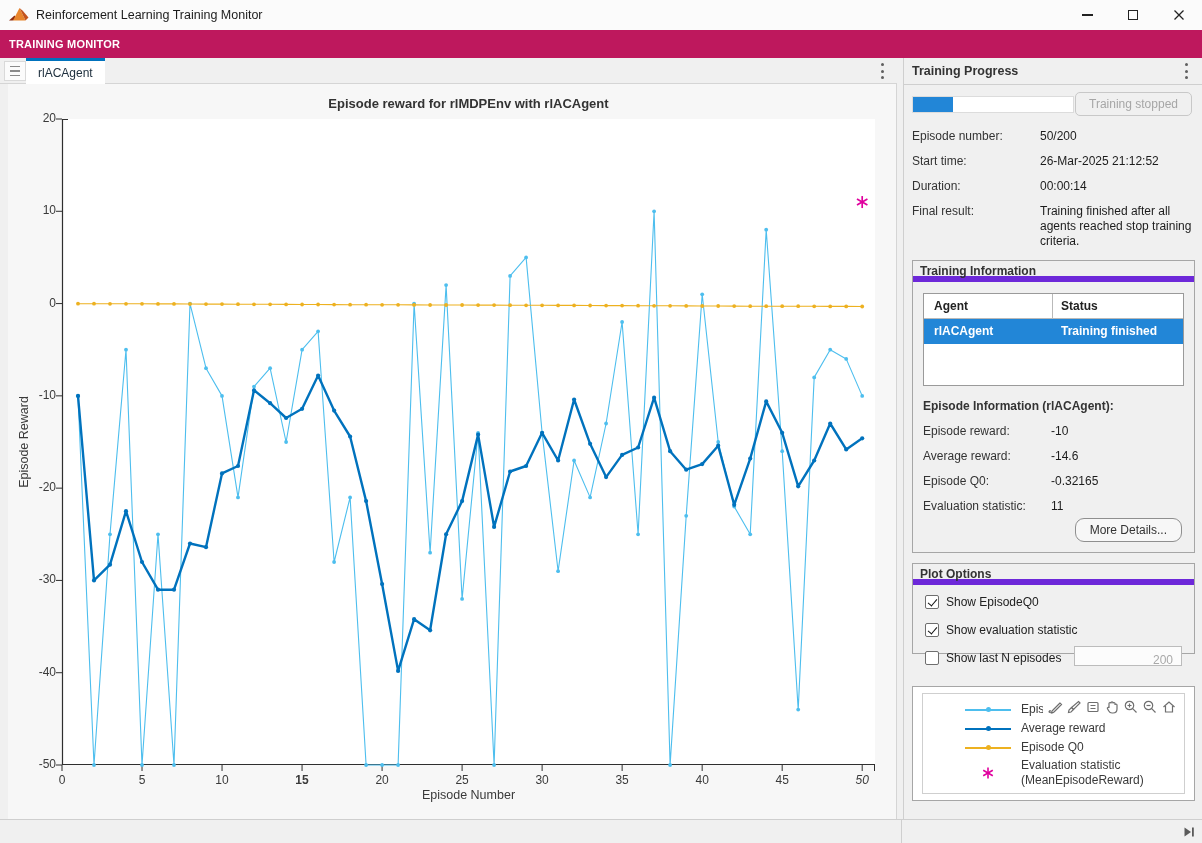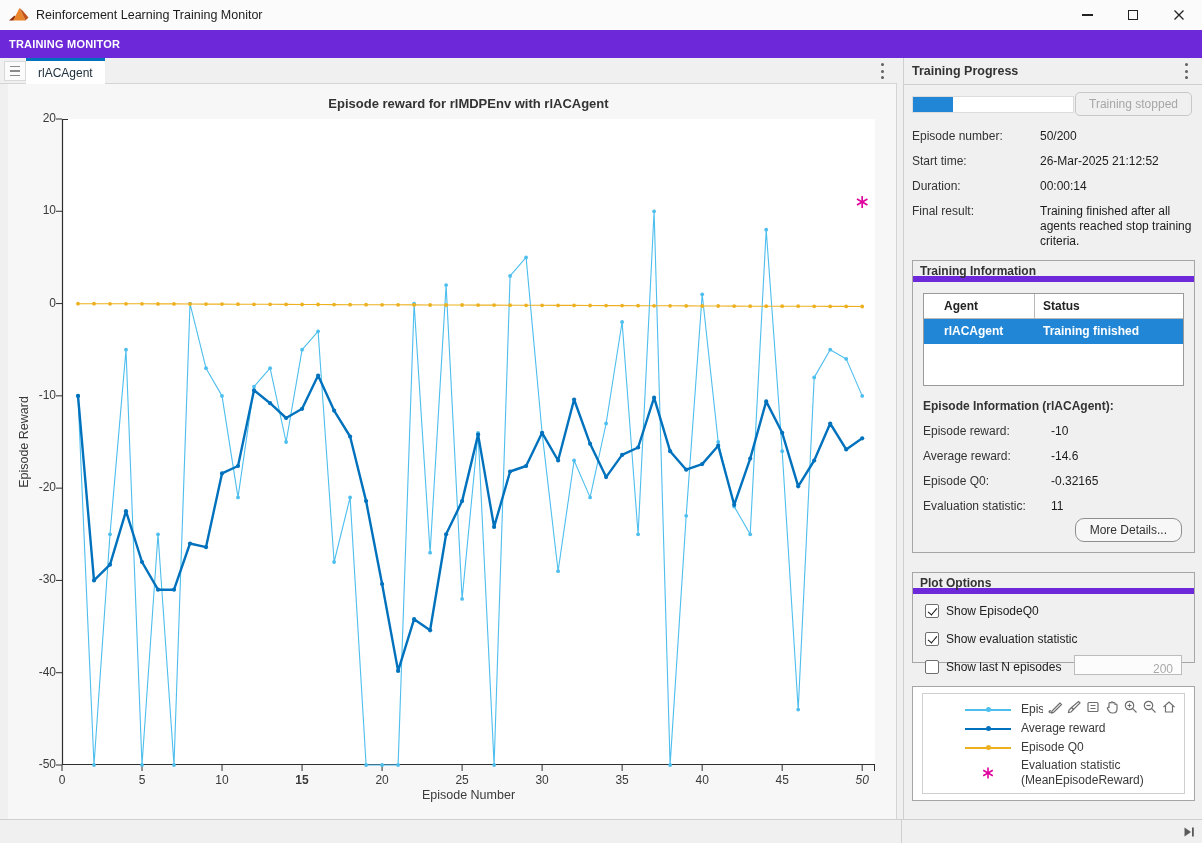--- a/index.html
+++ b/index.html
@@ -10,21 +10,21 @@
   }
   
   .titlebar{position:absolute;left:0;top:0;width:1202px;height:30px;background:#fbfbfb;display:flex;align-items:center;}
   .titlebar .logo{margin-left:9px;width:20px;height:16px;}
   .titlebar .title{margin-left:7px;font-size:12.5px;color:#1c1c1c;}
   .wincontrols{position:absolute;right:0;top:0;height:30px;display:flex;}
   .winbtn{width:46px;height:30px;display:flex;align-items:center;justify-content:center;cursor:default;}
   .minbar{width:11px;height:1.5px;background:#222;}
   .maxbox{width:10px;height:10px;border:1.4px solid #222;}
   
-  .ribbon{position:absolute;left:0;top:30px;width:1202px;height:28px;background:#6d28d9;display:flex;align-items:center;}
+  .ribbon{position:absolute;left:0;top:30px;width:1202px;height:28px;background:#be185d;display:flex;align-items:center;}
   .ribbon .rlabel{color:#ffffff;font-size:11px;font-weight:bold;margin-left:9px;letter-spacing:.2px;}
   
   .tabstrip{position:absolute;left:0;top:58px;width:897px;height:26px;background:#f0f0f0;border-bottom:1px solid #d5d5d5;}
   .hamb{position:absolute;left:4px;top:3px;width:22px;height:20px;background:#fbfbfb;border:1px solid #d9d9d9;display:flex;flex-direction:column;align-items:center;justify-content:center;}
   .hamb i{display:block;width:10px;height:1.4px;background:#8a8a8a;margin:1.6px 0;}
   .tab-active{position:absolute;left:26px;top:0;height:26px;min-width:73px;background:#ffffff;border-top:3px solid #0072bd;display:flex;align-items:center;justify-content:center;padding:0 12px;font-size:12px;color:#20313f;}
   .kebab{display:flex;flex-direction:column;align-items:center;justify-content:center;width:18px;height:20px;cursor:default;}
   .kebab span{display:block;width:3px;height:3px;border-radius:50%;background:#5f5f5f;margin:1.6px 0;}
   .tabstrip .kebab{position:absolute;right:6px;top:3px;}
   
@@ -48,21 +48,21 @@
   .btn-stopped{position:absolute;right:10px;top:34px;padding:4px 13px;border:1px solid #c8c8c8;border-radius:5px;color:#a6a6a6;font-size:12px;background:transparent;}
   .field-row{position:absolute;left:8px;width:283px;display:flex;}
   .field-row .flabel{width:128px;color:#333;}
   .field-row .fvalue{width:155px;color:#1c1c1c;line-height:1.23;}
   
   .section{position:absolute;left:8px;width:283px;border:1px solid #a6a6a6;background:#f0f0f0;}
   .section .sec-title{height:21px;line-height:21px;padding-left:7px;font-weight:bold;font-size:12px;color:#333;border-bottom:6px solid #6d28d9;}
   
   .ti-table{position:absolute;left:10px;top:32px;width:261px;height:93px;background:#ffffff;border:1px solid #9a9a9a;}
   .ti-row{display:flex;height:25px;line-height:25px;}
-  .ti-row .c1{width:111px;padding-left:20px;border-right:1px solid #b9b9b9;}
+  .ti-row .c1{width:129px;padding-left:10px;border-right:1px solid #b9b9b9;}
   .ti-row .c2{flex:1;padding-left:8px;}
   .ti-head{font-weight:bold;border-bottom:1px solid #b9b9b9;color:#222;}
   .ti-selected{background:#2286d7;color:#ffffff;font-weight:bold;}
   .ep-title{position:absolute;left:10px;top:138px;font-weight:bold;color:#333;}
   .ep-row{position:absolute;left:10px;display:flex;width:262px;}
   .ep-row .flabel{width:110px;color:#333;}
   .ep-row .fvalue{color:#1c1c1c;}
   .btn-details{position:absolute;right:12px;bottom:10px;padding:4px 14px;border:1px solid #8f8f8f;border-radius:9px;font-size:12px;color:#333;background:#f7f7f7;}
   
   .po-row{position:absolute;left:12px;display:flex;align-items:center;}
@@ -403,21 +403,21 @@
         <span class="flabel" style="width:128px;">Episode Q0:</span>
         <span class="fvalue">-0.32165</span>
       </div>
       <div class="ep-row" style="top:238px;">
         <span class="flabel" style="width:128px;">Evaluation statistic:</span>
         <span class="fvalue">11</span>
       </div>
       <button class="btn-details">More Details...</button>
     </div>
 
-    <div class="section" style="top:505px;height:91px;margin-top:9px;">
+    <div class="section" style="top:505px;height:91px;">
       <div class="sec-title">Plot Options</div>
       <div class="po-row checked" style="top:31px;">
         <span class="checkbox"></span>
         <span>Show EpisodeQ0</span>
       </div>
       <div class="po-row checked" style="top:59px;">
         <span class="checkbox"></span>
         <span>Show evaluation statistic</span>
       </div>
       <div class="po-row" style="top:87px;">

